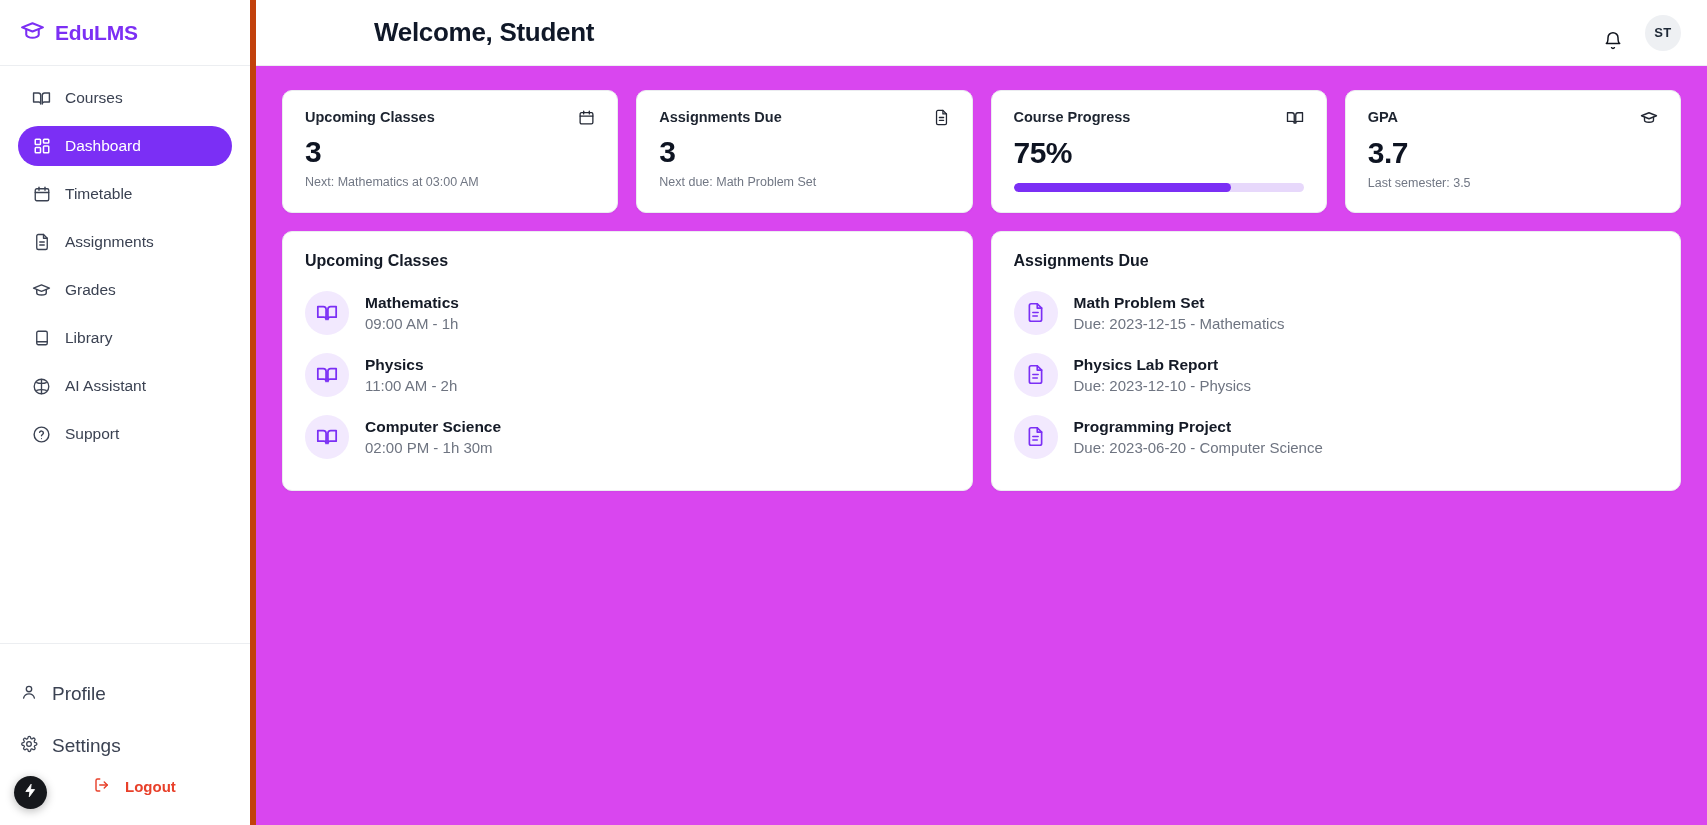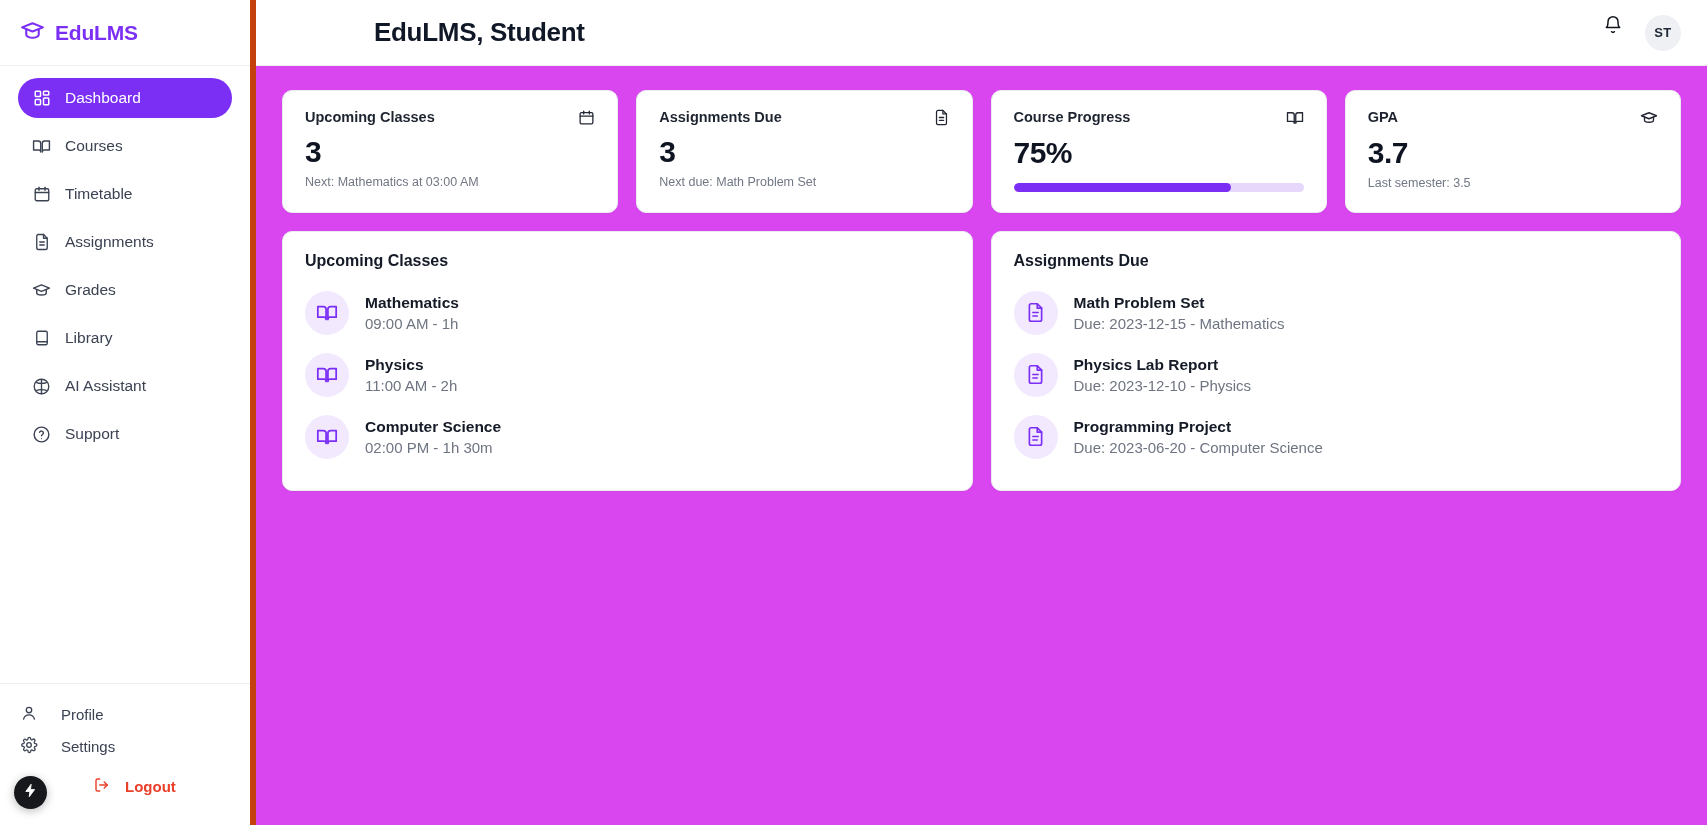--- a/index.html
+++ b/index.html
@@ -44,24 +44,25 @@
   .nav-item .ico { width: 19px; height: 19px; display: flex; align-items: center; justify-content: center; flex: 0 0 19px; }
   .nav-item svg { display: block; }
 
   .sidebar-spacer { flex: 1 1 auto; }
 
   .sidebar-footer {
     border-top: 1px solid #eceef1;
     padding: 14px 18px 10px 18px;
   }
   .foot-item {
-    display: flex; align-items: center; gap: 23px;
+    display: flex; align-items: center; gap: 14px;
     height: 32px; padding: 0 2px;
-    color: #3b4252; font-size: 15px;
+    color: #3b4252; font-size: 19px;
     cursor: pointer;
+    margin-top: 20px;
   }
   .logout-row {
     display: flex; align-items: center; gap: 14px;
     padding: 14px 0 18px 75px;
     color: #e8402a; font-size: 15px; font-weight: bold;
     cursor: pointer;
   }
   .fab {
     position: absolute; left: 14px; bottom: 16px;
     width: 33px; height: 33px; border-radius: 50%;
@@ -74,21 +75,21 @@
   
   .main { flex: 1 1 auto; display: flex; flex-direction: column; min-width: 0; }
   .topbar {
     height: 66px; background: #ffffff;
     display: flex; align-items: center;
     padding: 0 26px 0 118px;
     border-bottom: 1px solid #edeef1;
     flex: 0 0 66px;
   }
   .page-title { font-size: 26px; font-weight: bold; color: #101828; letter-spacing: -0.3px; }
-  .topbar-right { margin-left: auto; display: flex; align-items: flex-start; gap: 22px; }
+  .topbar-right { margin-left: auto; display: flex; align-items: flex-end; gap: 22px; }
   .bell { cursor: pointer; display: flex; }
   .avatar {
     width: 36px; height: 36px; border-radius: 50%;
     background: #eef0f3; color: #1f2937;
     display: flex; align-items: center; justify-content: center;
     font-size: 13px; font-weight: bold; letter-spacing: .5px;
     cursor: pointer;
   }
 
   .content { padding: 24px 26px; background: #d946ef; flex: 1 1 auto; }
@@ -140,40 +141,40 @@
         <svg width="25" height="25" viewBox="0 0 24 24" fill="none" stroke="#7c2ff4" stroke-width="2" stroke-linecap="round" stroke-linejoin="round">
           <path d="M22 9 12 5 2 9l10 4 10-4Z"></path>
             <path d="M6 11v5c0 1.5 3 3 6 3s6-1.5 6-3v-5"></path>
         </svg>
       </span>
       <span class="brand-name">EduLMS</span>
     </div>
 
     <nav class="nav">
 
+      <div class="nav-item">
+        <span class="ico">
+          <svg width="19" height="19" viewBox="0 0 24 24" fill="none" stroke="#3b4252" stroke-width="1.8" stroke-linecap="round" stroke-linejoin="round">
+            <path d="M2 5h6a3 3 0 0 1 3 3v11a2.5 2.5 0 0 0-2.5-2.5H2Z"></path>
+              <path d="M22 5h-6a3 3 0 0 0-3 3v11a2.5 2.5 0 0 1 2.5-2.5H22Z"></path>
+          </svg>
+        </span>
+        <span>Courses</span>
+      </div>
+
       <div class="nav-item active">
         <span class="ico">
           <svg width="18" height="18" viewBox="0 0 24 24" fill="none" stroke="currentColor" stroke-width="2" stroke-linecap="round" stroke-linejoin="round">
             <rect x="3" y="3" width="7" height="7" rx="1"></rect>
               <rect x="14" y="3" width="7" height="5" rx="1"></rect>
             <rect x="14" y="12" width="7" height="9" rx="1"></rect>
               <rect x="3" y="14" width="7" height="7" rx="1"></rect>
           </svg>
         </span>
         <span>Dashboard</span>
-      </div>
-
-      <div class="nav-item">
-        <span class="ico">
-          <svg width="19" height="19" viewBox="0 0 24 24" fill="none" stroke="#3b4252" stroke-width="1.8" stroke-linecap="round" stroke-linejoin="round">
-            <path d="M2 5h6a3 3 0 0 1 3 3v11a2.5 2.5 0 0 0-2.5-2.5H2Z"></path>
-              <path d="M22 5h-6a3 3 0 0 0-3 3v11a2.5 2.5 0 0 1 2.5-2.5H22Z"></path>
-          </svg>
-        </span>
-        <span>Courses</span>
       </div>
 
       <div class="nav-item">
         <span class="ico">
           <svg width="18" height="18" viewBox="0 0 24 24" fill="none" stroke="#3b4252" stroke-width="1.8" stroke-linecap="round" stroke-linejoin="round">
             <rect x="3" y="5" width="18" height="16" rx="2"></rect>
               <path d="M3 10h18"></path>
               <path d="M8 3v4"></path>
               <path d="M16 3v4"></path>
           </svg>
@@ -277,21 +278,21 @@
         <svg width="15" height="15" viewBox="0 0 24 24" fill="#ffffff" stroke="#ffffff" stroke-width="1.4" stroke-linejoin="round">
           <path d="M13 2 4.5 13.5H11L10 22l8.5-11.5H12L13 2Z"></path>
         </svg>
       </span>
     </div>
   </aside>
 
   <div class="main">
 
     <header class="topbar">
-      <h1 class="page-title">EduLMS, Student</h1>
+      <h1 class="page-title">Welcome, Student</h1>
       <div class="topbar-right">
         <span class="bell">
           <svg width="20" height="20" viewBox="0 0 24 24" fill="none" stroke="#10141d" stroke-width="1.8" stroke-linecap="round" stroke-linejoin="round">
             <path d="M18 8a6 6 0 1 0-12 0c0 6-2 7-2 7h16s-2-1-2-7"></path>
               <path d="M10.3 20a2 2 0 0 0 3.4 0"></path>
           </svg>
         </span>
         <div class="avatar">ST</div>
       </div>
     </header>

